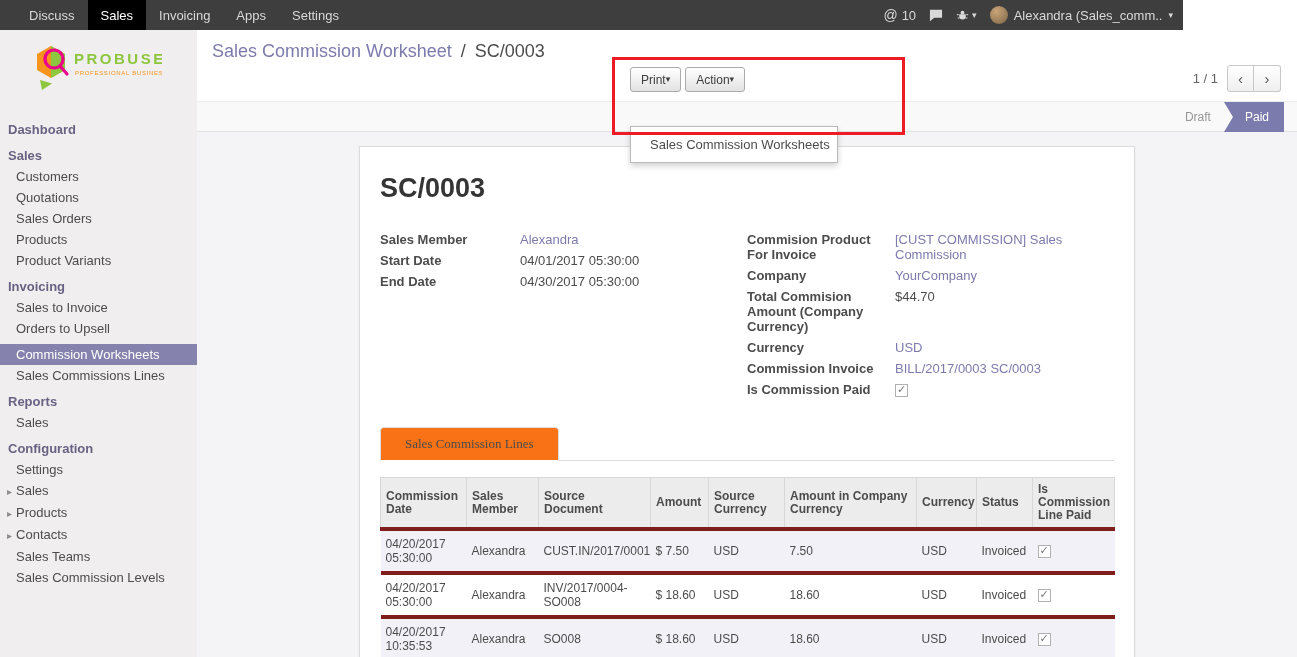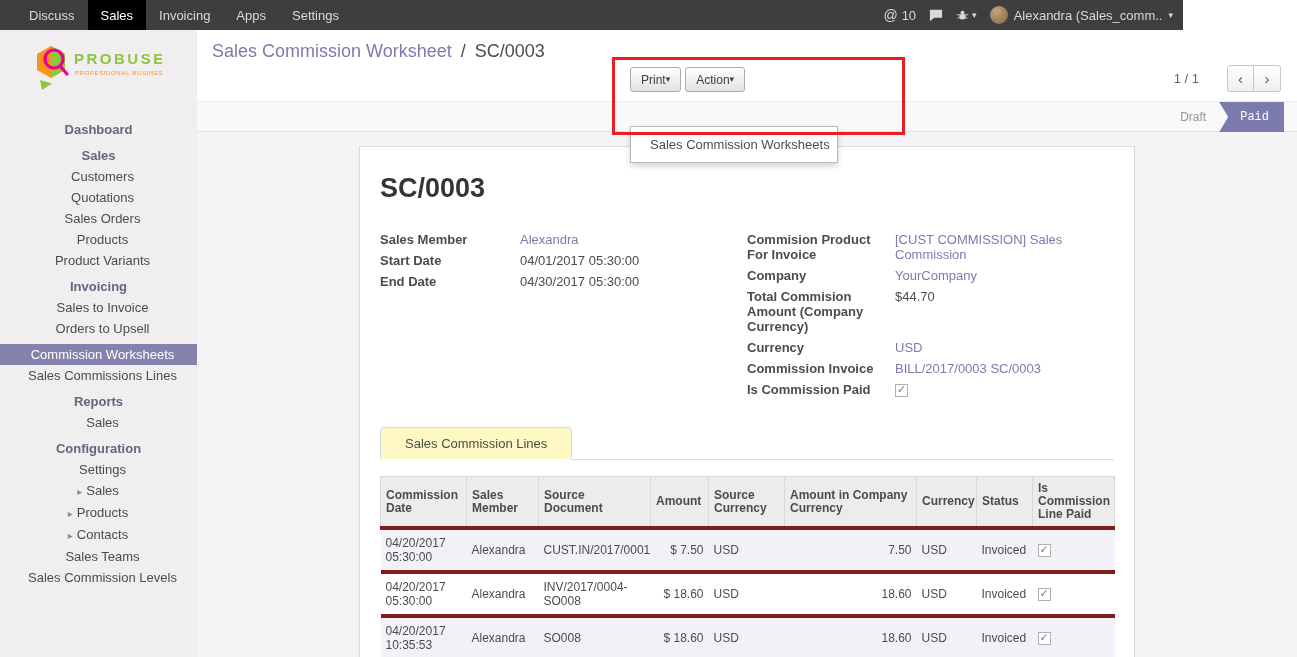--- a/index.html
+++ b/index.html
@@ -21,54 +21,54 @@
   .mention{display:flex;align-items:center;gap:4px;cursor:pointer;}
   .at-glyph{font-size:14px;}
   .tb-icon{display:flex;align-items:center;gap:3px;cursor:pointer;}
   .caret{font-size:9px;line-height:1;}
   .user-menu{display:flex;align-items:center;gap:6px;cursor:pointer;max-width:185px;white-space:nowrap;}
   .avatar{width:18px;height:18px;border-radius:50%;background:radial-gradient(circle at 35% 30%,#c9a477,#7d6548);display:inline-block;flex-shrink:0;}
 
   
   .sidebar{position:absolute;top:30px;left:0;width:197px;height:627px;background:var(--sidebar-bg);overflow:hidden;z-index:2;}
   .logo{margin:12px 0 12px 34px;}
-  .side-group{margin-bottom:5px;text-align:center;}
+  .side-group{margin-bottom:5px;}
   .side-header{font-weight:bold;color:#6b6283;padding:3px 8px;cursor:pointer;font-size:13px;}
   .side-item{padding:3px 8px 3px 16px;color:#4c4c4c;cursor:pointer;font-size:13px;line-height:15px;}
   .side-item.selected{background:var(--sidebar-selected-bg);color:#fff;}
   .side-item.has-arrow{padding-left:7px;}
   .arrow-icon{color:#8d8d8d;font-size:10px;margin-right:4px;}
 
   
   .main{position:absolute;top:30px;left:197px;width:1100px;height:627px;background:#fff;}
   .control-panel{position:relative;height:71px;background:#fff;z-index:6;}
   .breadcrumb{position:absolute;left:15px;top:11px;font-size:18px;white-space:nowrap;}
   .bc-link{color:var(--accent);cursor:pointer;}
   .bc-sep{color:#4c4c4c;margin:0 4px;}
   .bc-current{color:#4c4c4c;}
   .btn-group-area{position:absolute;left:433px;top:37px;display:flex;gap:4px;}
   .btn{height:25px;padding:0 10px;background:linear-gradient(#ffffff,#e2e2e2);border:1px solid #ababab;
     border-radius:3px;font-size:12px;color:#404040;font-family:"Liberation Sans",sans-serif;cursor:pointer;
     display:flex;align-items:center;}
   .dropdown{position:absolute;left:0;top:59px;width:208px;background:#fff;border:1px solid #b9b9b9;
     box-shadow:0 3px 6px rgba(0,0,0,.18);padding:4px 0;z-index:8;}
   .dropdown-item{padding:6px 19px;font-size:13px;color:#4c4c4c;cursor:pointer;white-space:nowrap;}
-  .pager{position:absolute;right:16px;top:35px;display:flex;align-items:center;gap:28px;}
+  .pager{position:absolute;right:16px;top:35px;display:flex;align-items:center;gap:9px;}
   .pager-text{font-size:13px;color:#666;}
   .pager-btns{display:flex;}
   .pager-btn{width:27px;height:27px;border:1px solid #c8c8c8;background:linear-gradient(#fff,#efefef);
     color:#555;font-size:15px;cursor:pointer;display:flex;align-items:center;justify-content:center;}
   .pager-btn.prev{border-radius:3px 0 0 3px;}
   .pager-btn.next{border-radius:0 3px 3px 0;border-left:none;}
 
   .status-strip{position:relative;height:31px;background:#f9f9f9;border-top:1px solid #ececec;border-bottom:1px solid #e2e2e2;z-index:1;}
   .statusbar{position:absolute;right:13px;top:0;height:30px;display:flex;align-items:stretch;}
   .state{padding:0 13px;line-height:30px;color:#979797;font-size:12px;cursor:pointer;}
   .state.active{background:var(--accent);color:#fff;padding:0 15px 0 21px;
-    clip-path:polygon(0 0,100% 0,100% 100%,0 100%,9px 50%);font-family:Liberation Mono, monospace;}
+    clip-path:polygon(0 0,100% 0,100% 100%,0 100%,9px 50%);}
 
   .content{height:525px;background:#f4f3f5;padding-top:14px;overflow:hidden;}
   .sheet{width:776px;margin:0 auto;background:#fff;border:1px solid #dcdcdc;box-shadow:0 1px 2px rgba(0,0,0,.06);
     height:560px;padding:26px 20px 20px;}
   .sheet-title{font-size:27px;font-weight:bold;color:#353535;margin-bottom:28px;font-family:"Liberation Sans",sans-serif;}
 
   .groups{display:flex;margin-bottom:24px;}
   .group{flex:1 1 50%;}
   .field-row{display:flex;margin-bottom:6px;line-height:15px;font-size:13px;}
   .field-label{font-weight:bold;color:#4c4c4c;flex-shrink:0;padding-right:10px;}
@@ -77,29 +77,29 @@
   .field-value{color:#4c4c4c;max-width:200px;}
   .link{color:var(--accent);cursor:pointer;}
 
   .checkbox{display:inline-block;width:13px;height:13px;border:1px solid #b0b0b0;background:#fff;
     position:relative;vertical-align:middle;}
   .checkbox span{position:absolute;top:-3px;left:1px;font-size:11px;color:#787878;}
 
   .notebook{margin-top:0;}
   .tabs{border-bottom:1px solid #ddd;}
   .tab{display:inline-block;padding:8px 24px;border:1px solid #ddd;border-bottom:1px solid #fff;
-    margin-bottom:-1px;background:#fef9c3;border-radius:4px 4px 0 0;color:#4c4c4c;font-size:13px;cursor:pointer;}
+    margin-bottom:-1px;background:#f97316;border-radius:4px 4px 0 0;color:#4c4c4c;font-size:13px;cursor:pointer;font-family:Liberation Serif, serif;}
 
   table.lines{width:100%;border-collapse:collapse;margin-top:16px;font-size:12px;table-layout:fixed;}
   table.lines thead th{background:#ececec;border:1px solid #d8d8d8;font-weight:bold;text-align:left;
     padding:5px;color:#4c4c4c;vertical-align:middle;line-height:13px;}
   table.lines tbody td{padding:6px 5px;border-top:4px solid #7f1d1d;vertical-align:middle;color:#4c4c4c;line-height:14px;overflow:hidden;}
   table.lines tbody tr{cursor:pointer;}
   table.lines tbody tr:nth-child(odd){background:var(--row-alt-bg);}
-  td.num,th.num{text-align:right;}
+  td.num,th.num{text-align:left;}
 
   
   .annotation-box{position:absolute;left:612px;top:57px;width:293px;height:78px;
     border:3px solid var(--annotation);z-index:40;pointer-events:none;}
 </style>
 </head>
 <body>
 
 <header class="topbar">
   <nav class="topbar-menus">

